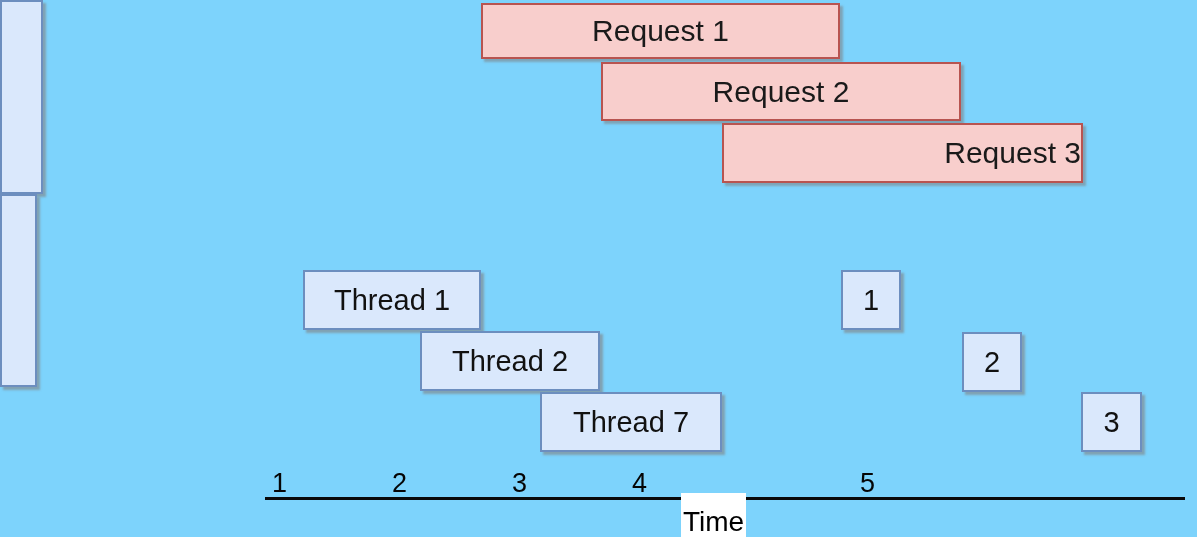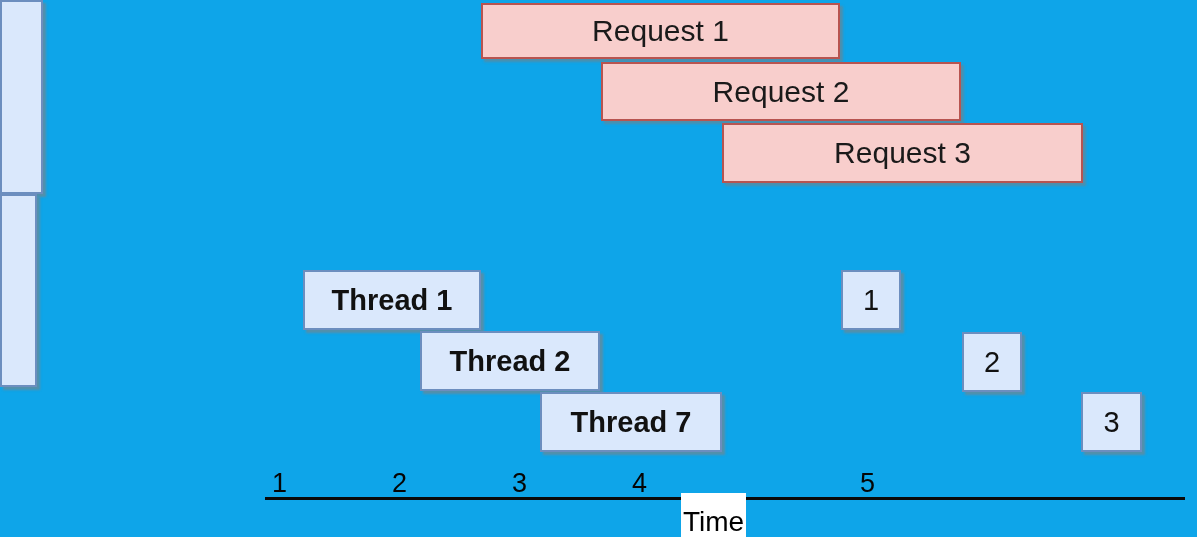--- a/index.html
+++ b/index.html
@@ -4,21 +4,21 @@
 <style>
   html, body {
     margin: 0;
     padding: 0;
     background: #000000;
   }
   #canvas {
     position: relative;
     width: 1197px;
     height: 537px;
-    background: #0ea5e9;
+    background: #7dd3fc;
     overflow: hidden;
     font-family: "Liberation Sans", sans-serif;
   }
   .box {
     position: absolute;
     box-sizing: border-box;
     display: flex;
     align-items: center;
     justify-content: center;
     line-height: 1;
@@ -32,21 +32,20 @@
     font-size: 30px;
     box-shadow: 3px 3px 2px rgba(125,125,125,0.55);
   }
   
   .thr {
     background: #dae8fc;
     border: 2px solid #6c8ebf;
     color: #111111;
     font-size: 29px;
     box-shadow: 3px 3px 2px rgba(130,130,130,0.6);
-    font-weight: bold;
   }
   .num {
     background: #dae8fc;
     border: 2px solid #6c8ebf;
     color: #111111;
     font-size: 29px;
     box-shadow: 3px 3px 2px rgba(130,130,130,0.6);
   }
   .bar {
     background: #dae8fc;
@@ -82,21 +81,21 @@
 <div id="canvas">
 
   <div class="box req" style="left:481px; top:3px; width:359px; height:56px;">
     <span>Request 1</span>
   </div>
 
   <div class="box req" style="left:601px; top:62px; width:360px; height:59px;">
     <span>Request 2</span>
   </div>
 
-  <div class="box req" style="left:722px; top:123px; width:361px; height:60px;">
+  <div class="box req" style="left:722px; top:123px; width:361px; height:60px;justify-content:flex-end;">
     <span>Request 3</span>
   </div>
 
   <div class="bar" style="left:265px; top:265px; width:39px; height:190px;"></div>
 
   <div class="box thr" style="left:303px; top:270px; width:178px; height:60px;">
     <span>Thread 1</span>
   </div>
 
   <div class="box thr" style="left:420px; top:331px; width:180px; height:60px;">

